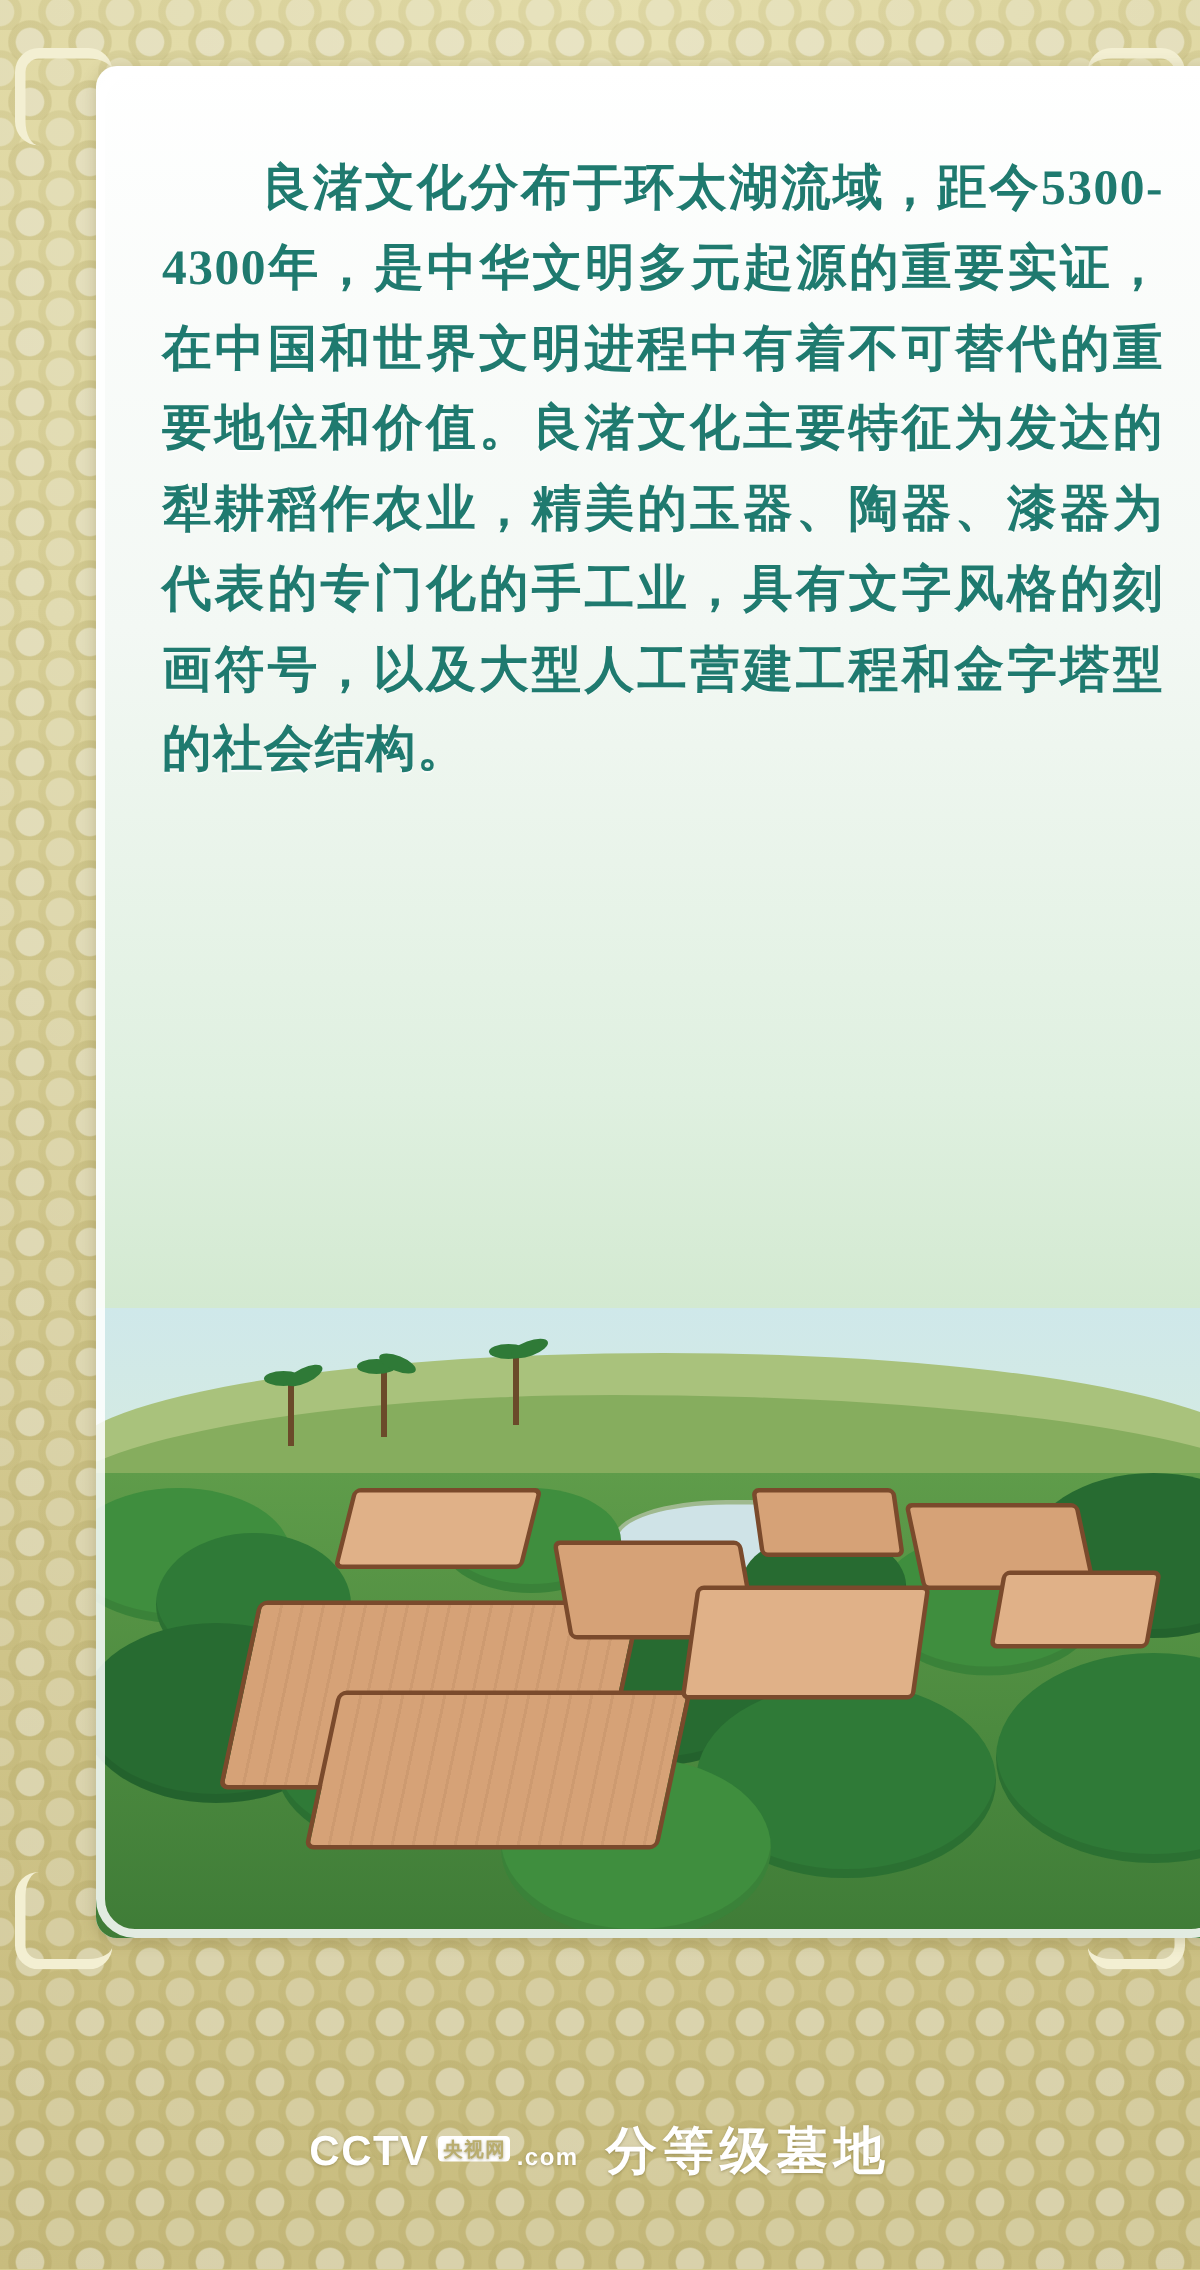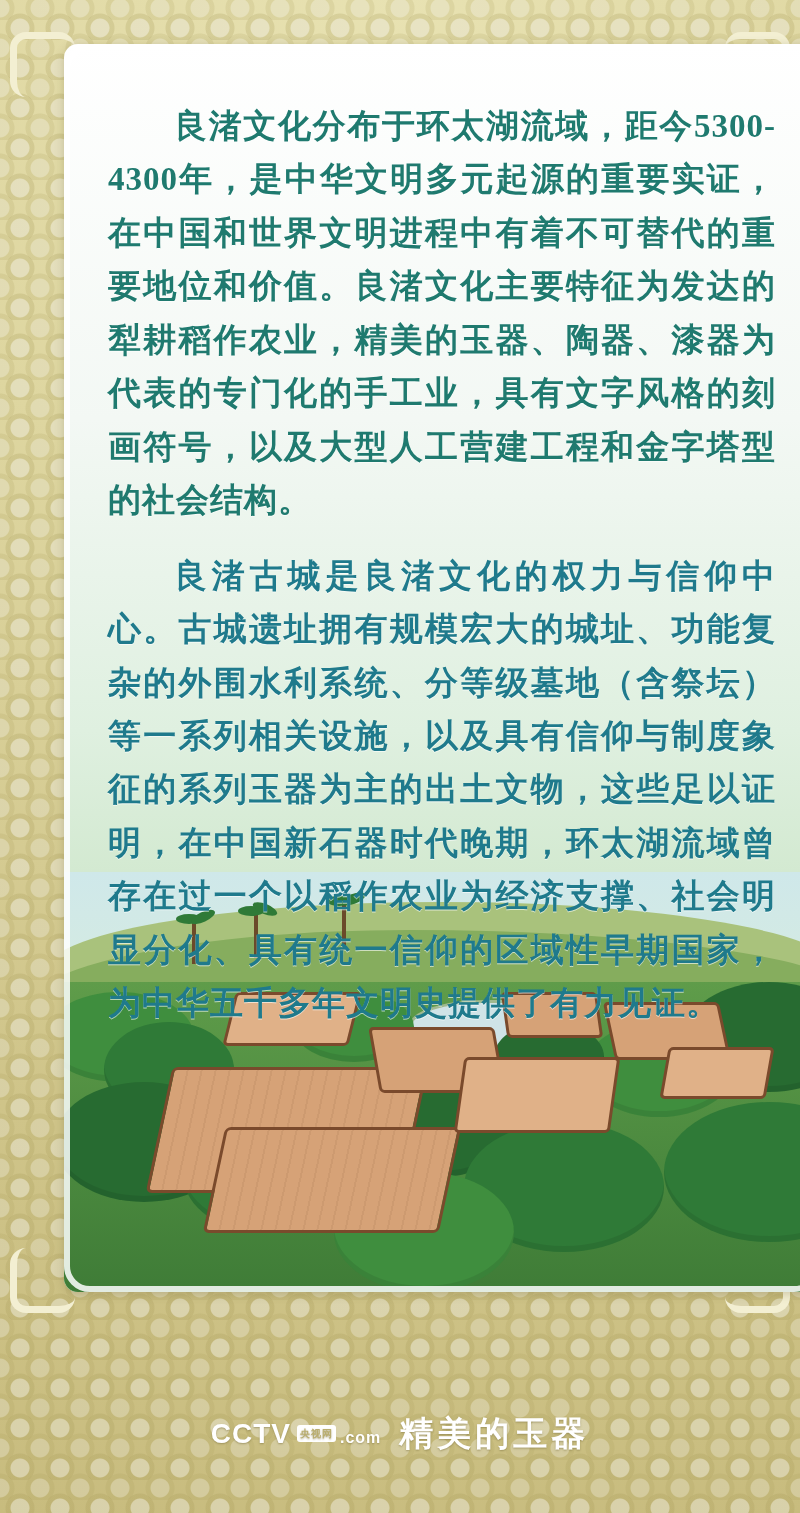--- a/index.html
+++ b/index.html
@@ -200,21 +200,21 @@
     font-family: "Liberation Sans", sans-serif;
     font-weight: 700;
     font-size: 28px;
     letter-spacing: 1px;
     text-shadow: 0 1px 2px rgba(120,110,60,0.55);
   }
   .cctv .badge {
     display: inline-block;
     background: #ffffff;
     color: #b9ad6f;
-    font-size: 10px;
+    font-size: 13px;
     line-height: 15px;
     padding: 1px 3px;
     border-radius: 3px;
     font-weight: 700;
     margin-left: 2px;
     transform: translateY(-6px);
   }
   .cctv .dotcom {
     font-size: 16px;
     color: #ffffff;
@@ -278,27 +278,26 @@
       <div class="roof alt" style="left:165px; top:120px; width:120px; height:48px; transform:skewX(-14deg); border-radius:5px;"></div>
       <div class="roof" style="left:310px; top:155px; width:120px; height:60px; transform:skewX(10deg); border-radius:5px;"></div>
       <div class="roof alt" style="left:395px; top:185px; width:150px; height:70px; transform:skewX(-8deg); border-radius:5px;"></div>
       <div class="roof" style="left:545px; top:130px; width:110px; height:52px; transform:skewX(12deg); border-radius:5px;"></div>
       <div class="roof alt" style="left:600px; top:175px; width:100px; height:46px; transform:skewX(-10deg); border-radius:5px;"></div>
       <div class="roof" style="left:440px; top:120px; width:90px; height:40px; transform:skewX(8deg); border-radius:5px;"></div>
     </div>
 
     <div class="text-area">
       <p class="para">良渚文化分布于环太湖流域，距今5300-4300年，是中华文明多元起源的重要实证，在中国和世界文明进程中有着不可替代的重要地位和价值。良渚文化主要特征为发达的犁耕稻作农业，精美的玉器、陶器、漆器为代表的专门化的手工业，具有文字风格的刻画符号，以及大型人工营建工程和金字塔型的社会结构。</p>
-      <p class="para second">良渚古城是良渚文化的权力与信仰中心。古城遗址拥有规模宏大的城址、功能复杂的外围水利系统、分等级墓地（含祭坛）等一系列相关设施，以及具有信仰与制度象征的系列玉器为主的出土文物，这些足以证明，在中国新石器时代晚期，环太湖流域曾存在过一个以稻作农业为经济支撑、社会明显分化、具有统一信仰的区域性早期国家，为中华五千多年文明史提供了有力见证。</p>
     </div>
 
   </div>
 
   <div class="footer">
     <div class="cctv">
       <span>CCTV</span>
       <span class="badge">央视网</span>
       <span class="dotcom">.com</span>
     </div>
-    <div class="brand">精美的玉器</div>
+    <div class="brand">分等级墓地</div>
   </div>
 
 </div>
 
 </body></html>

